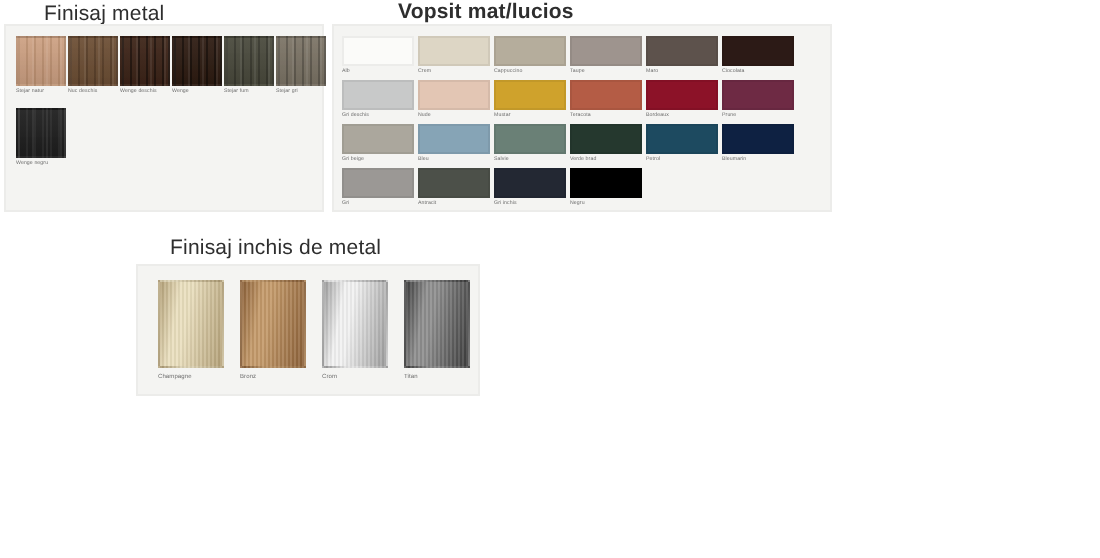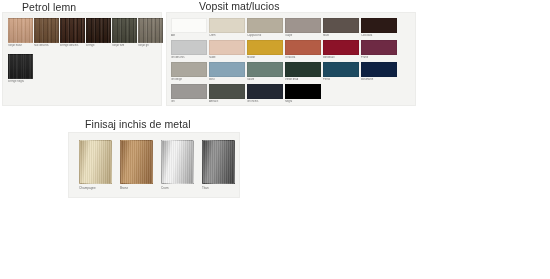--- a/index.html
+++ b/index.html
@@ -15,21 +15,21 @@
   
   .sec-title{
     position:absolute;
     font-size:10.5px;
     color:#2e2e2e;
     font-weight:400;
     letter-spacing:.1px;
     white-space:nowrap;
   }
   #title-wood  {left:22px; top:1px;}
-  #title-paint {left:199px;top:0;}
+  #title-paint {left:199px;top:0;font-weight:bold;}
   #title-metal {left:85px; top:118px;}
 
   
   .panel{
     position:absolute;
     background:#f4f4f2;
     border:1px solid #ececea;
     box-sizing:border-box;
   }
   #panel-wood {left:2px;  top:12px; width:160px;height:94px;}
@@ -66,21 +66,21 @@
   
   #panel-metal .cell{width:33px;}
   #panel-metal .chip{height:44px;}
   #panel-metal .cap{font-size:3px;line-height:4px;margin-top:2px;}
 </style>
 </head>
 <body>
 
 <div class="stage">
 
-  <div class="sec-title" id="title-wood">Petrol lemn</div>
+  <div class="sec-title" id="title-wood">Finisaj metal</div>
   <div class="panel" id="panel-wood">
       <div class="cell" style="left: 5px; top: 5px;">
         <span class="chip" style="background: repeating-linear-gradient(90deg, rgba(120, 80, 45, 0.2) 0px, rgba(120, 80, 45, 0.2) 1px, rgba(0, 0, 0, 0) 1px, rgba(0, 0, 0, 0) 4px), repeating-linear-gradient(90deg, rgba(255, 255, 255, 0.07) 0px, rgba(255, 255, 255, 0.07) 1px, rgba(0, 0, 0, 0) 1px, rgba(0, 0, 0, 0) 7px), linear-gradient(rgba(255, 255, 255, 0.06), rgba(0, 0, 0, 0.1)), rgb(205, 161, 131);"></span>
         <span class="cap">Stejar natur</span>
       </div>
       <div class="cell" style="left: 31px; top: 5px;">
         <span class="chip" style="background: repeating-linear-gradient(90deg, rgba(25, 12, 4, 0.22) 0px, rgba(25, 12, 4, 0.22) 1px, rgba(0, 0, 0, 0) 1px, rgba(0, 0, 0, 0) 4px), repeating-linear-gradient(90deg, rgba(255, 255, 255, 0.07) 0px, rgba(255, 255, 255, 0.07) 1px, rgba(0, 0, 0, 0) 1px, rgba(0, 0, 0, 0) 7px), linear-gradient(rgba(255, 255, 255, 0.06), rgba(0, 0, 0, 0.1)), rgb(109, 79, 53);"></span>
         <span class="cap">Nuc deschis</span>
       </div>
       <div class="cell" style="left: 57px; top: 5px;">

